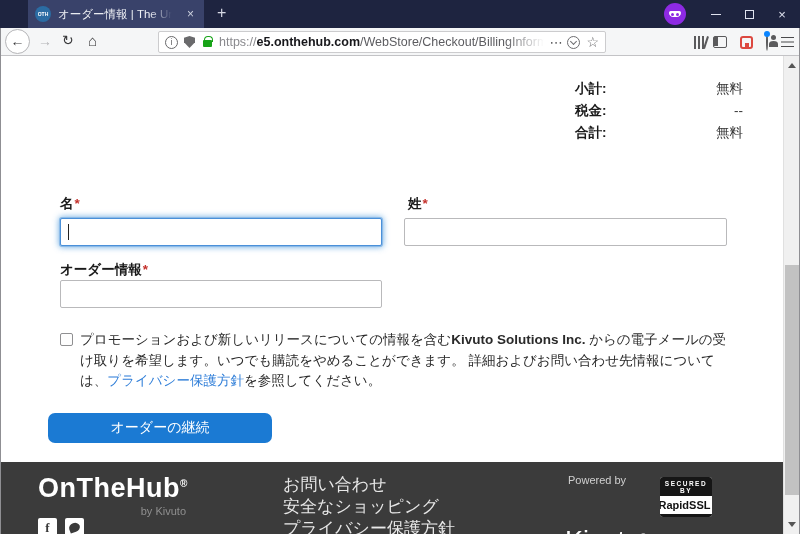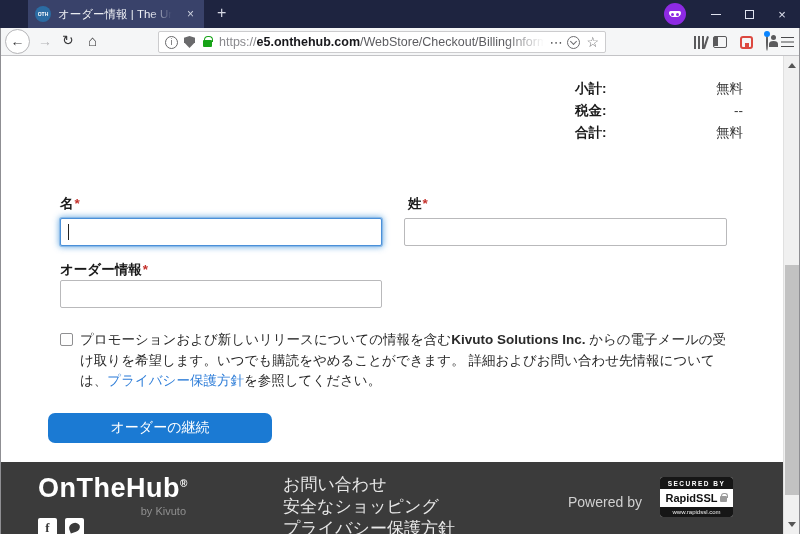--- a/index.html
+++ b/index.html
@@ -102,24 +102,24 @@
   .brand { position:absolute; left:38px; top:11px; color:#fff; font-size:27px; font-weight:bold; letter-spacing:.5px; }
   .brand sup { font-size:10px; vertical-align:super; }
   .byline { position:absolute; left:48px; top:43px; width:138px; text-align:right; color:#8f8f8f; font-size:11px; }
   .social { position:absolute; left:38px; top:56px; display:flex; gap:8px; }
   .soc-box { width:19px; height:19px; background:#fff; border-radius:2px; display:flex; align-items:center; justify-content:center; }
   .fb-glyph { color:#3b3b3b; font-weight:bold; font-size:13px; font-family:"Liberation Serif","DejaVu Serif",serif; }
   .tw-bird { width:11px; height:9px; background:#3b3b3b; border-radius:55% 55% 55% 0; transform:rotate(-20deg); }
   .f-links { position:absolute; left:283px; top:12px; }
   .f-link { display:block; color:#e8e8e8; font-size:17px; line-height:22px; text-decoration:none; }
   .kivuto { position:absolute; left:565px; top:12px; color:#fff; }
-  .powered { font-size:14px; color:#d0d0d0; padding-left:3px;margin-top:20px; }
+  .powered { font-size:11px; color:#d0d0d0; padding-left:3px; }
   .kivuto-name { font-size:27px; font-weight:normal; line-height:30px;margin-top:36px; }
   .kivuto-name sup { font-size:9px; vertical-align:super; }
-  .seal { position:absolute; left:660px; top:15px; width:73px; height:40px; background:#fff; border-radius:3px; overflow:hidden; }
+  .seal { position:absolute; left:660px; top:15px; width:52px; height:40px; background:#fff; border-radius:3px; overflow:hidden; }
   .seal-top { background:#161616; color:#fff; font-size:6.5px; font-weight:bold; letter-spacing:1.5px; text-align:center; padding:2.5px 0; }
   .seal-mid { display:flex; align-items:center; justify-content:center; gap:3px; height:18px; }
   .seal-name { font-size:11px; font-weight:bold; color:#111; }
   .seal-lock { width:7px; height:6px; background:#9a9a9a; border-radius:1px; position:relative; margin-top:2px; }
   .seal-lock::before { content:''; position:absolute; top:-3px; left:1px; width:5px; height:4px;
                        border:1px solid #9a9a9a; border-bottom:none; border-radius:3px 3px 0 0; }
   .seal-bot { background:#161616; color:#eee; font-size:6px; text-align:center; padding:2px 0; }
 
   
   .scrollbar { position:absolute; left:783px; top:56px; width:17px; height:478px; background:#f0f0f0;

